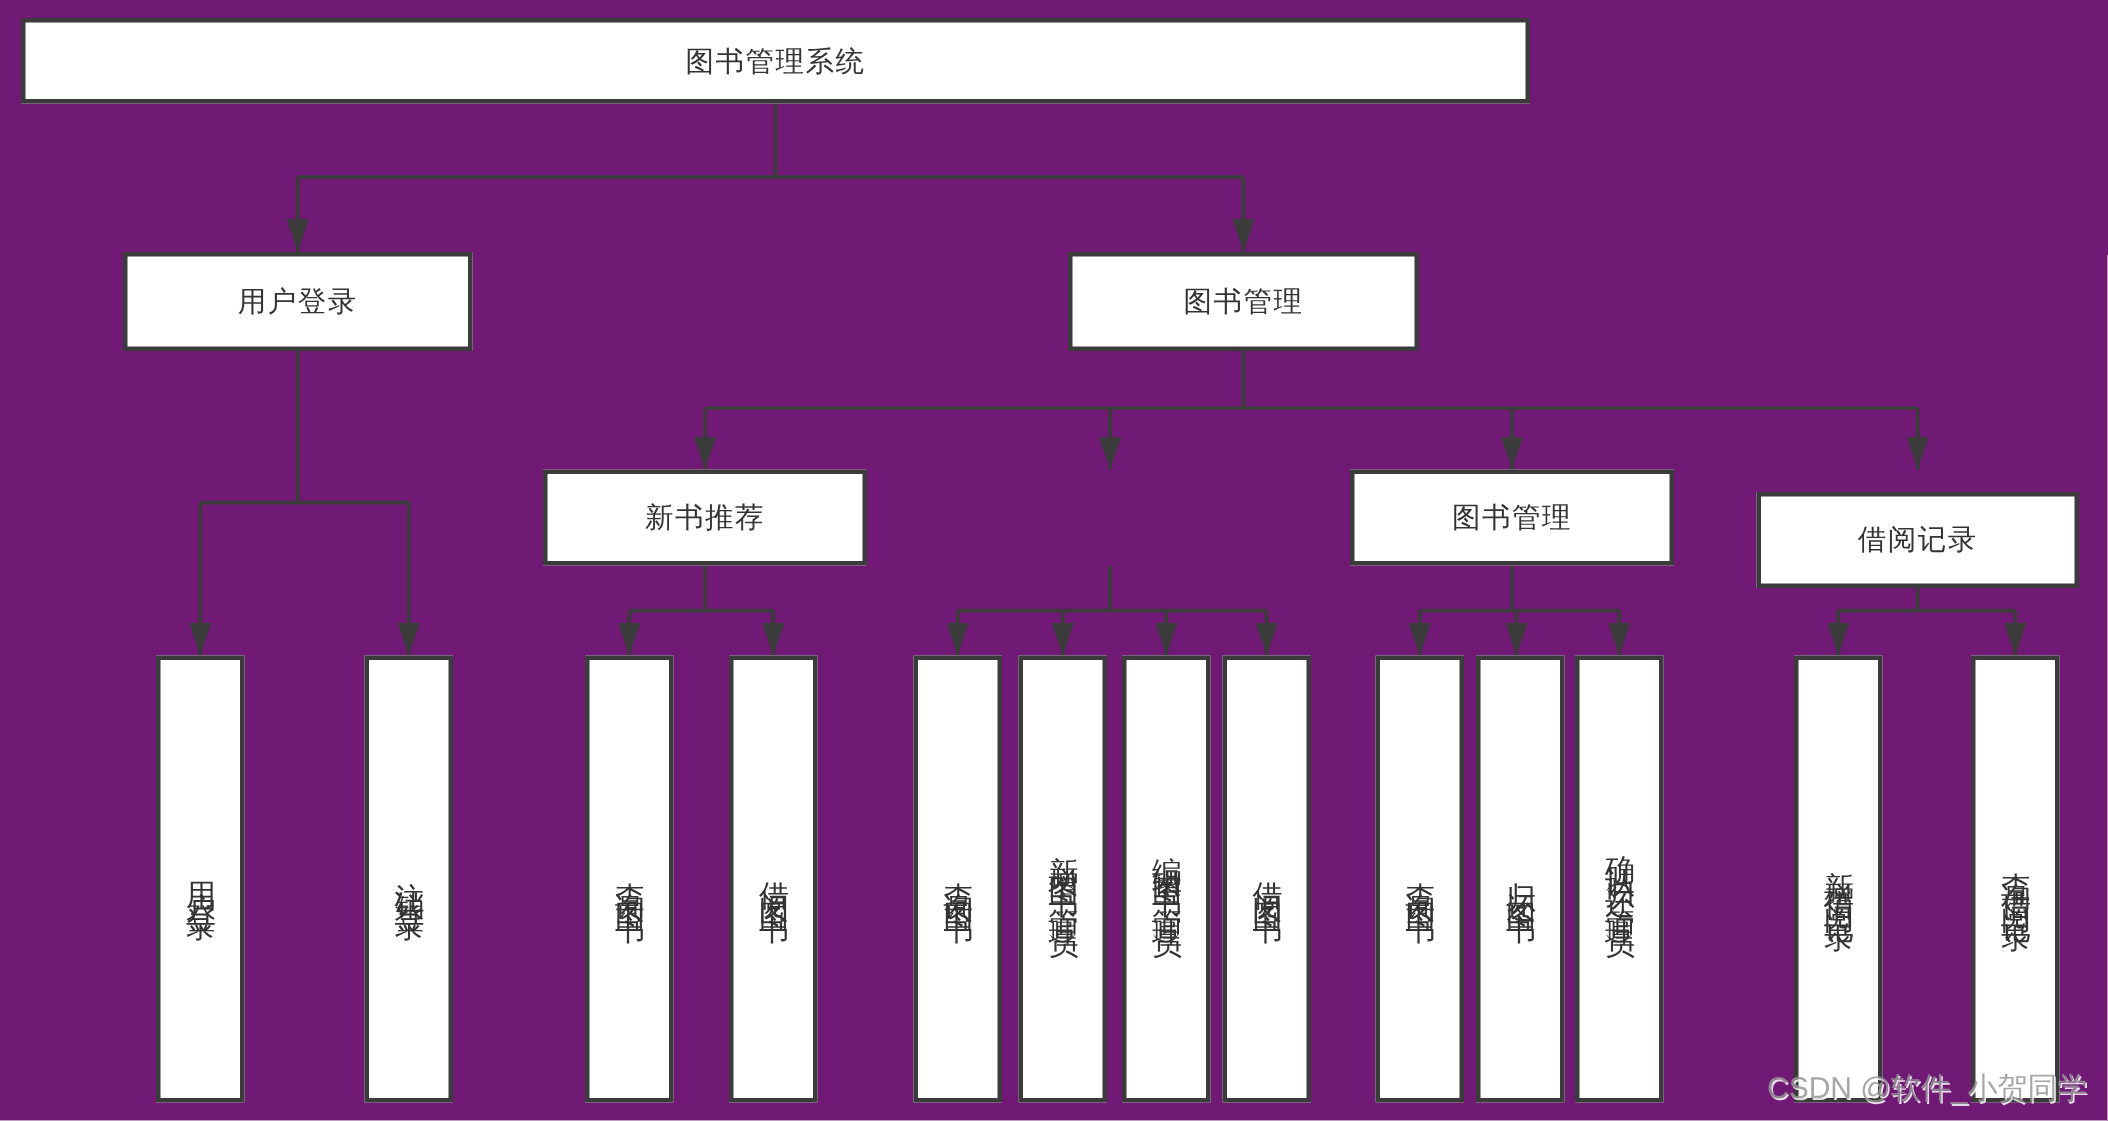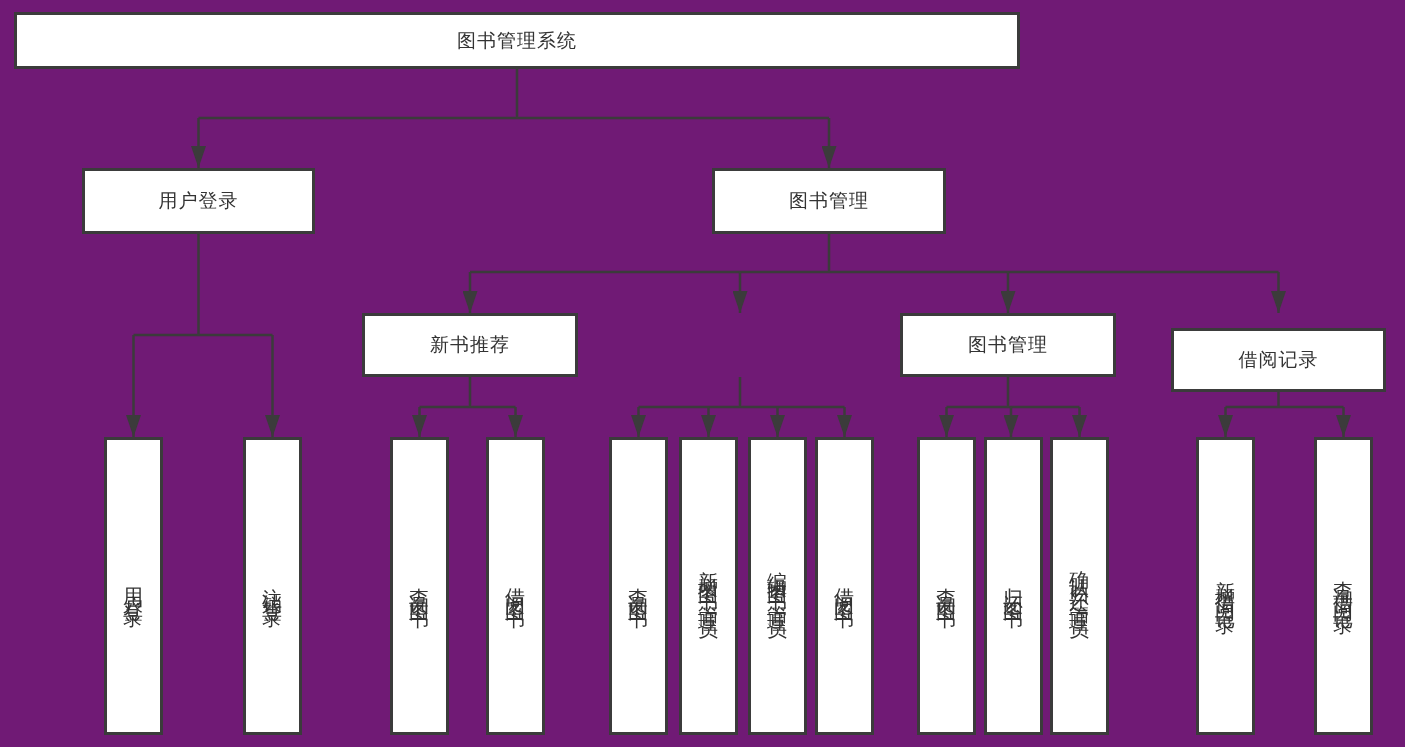--- a/index.html
+++ b/index.html
@@ -139,14 +139,15 @@
   <div class="vnode" style="left:748px;">编辑图书（管理员）</div>
   <div class="vnode" style="left:815px;">借阅图书</div>
 
   <div class="vnode" style="left:917px;">查询图书</div>
   <div class="vnode" style="left:984px;">归还图书</div>
   <div class="vnode" style="left:1050px;">确认归还（管理员）</div>
 
   <div class="vnode" style="left:1196px;">新增借阅记录</div>
   <div class="vnode" style="left:1314px;">查询借阅记录</div>
 
+  <div id="watermark">CSDN @软件_小贺同学</div>
 
 </div>
 
 </body></html>

